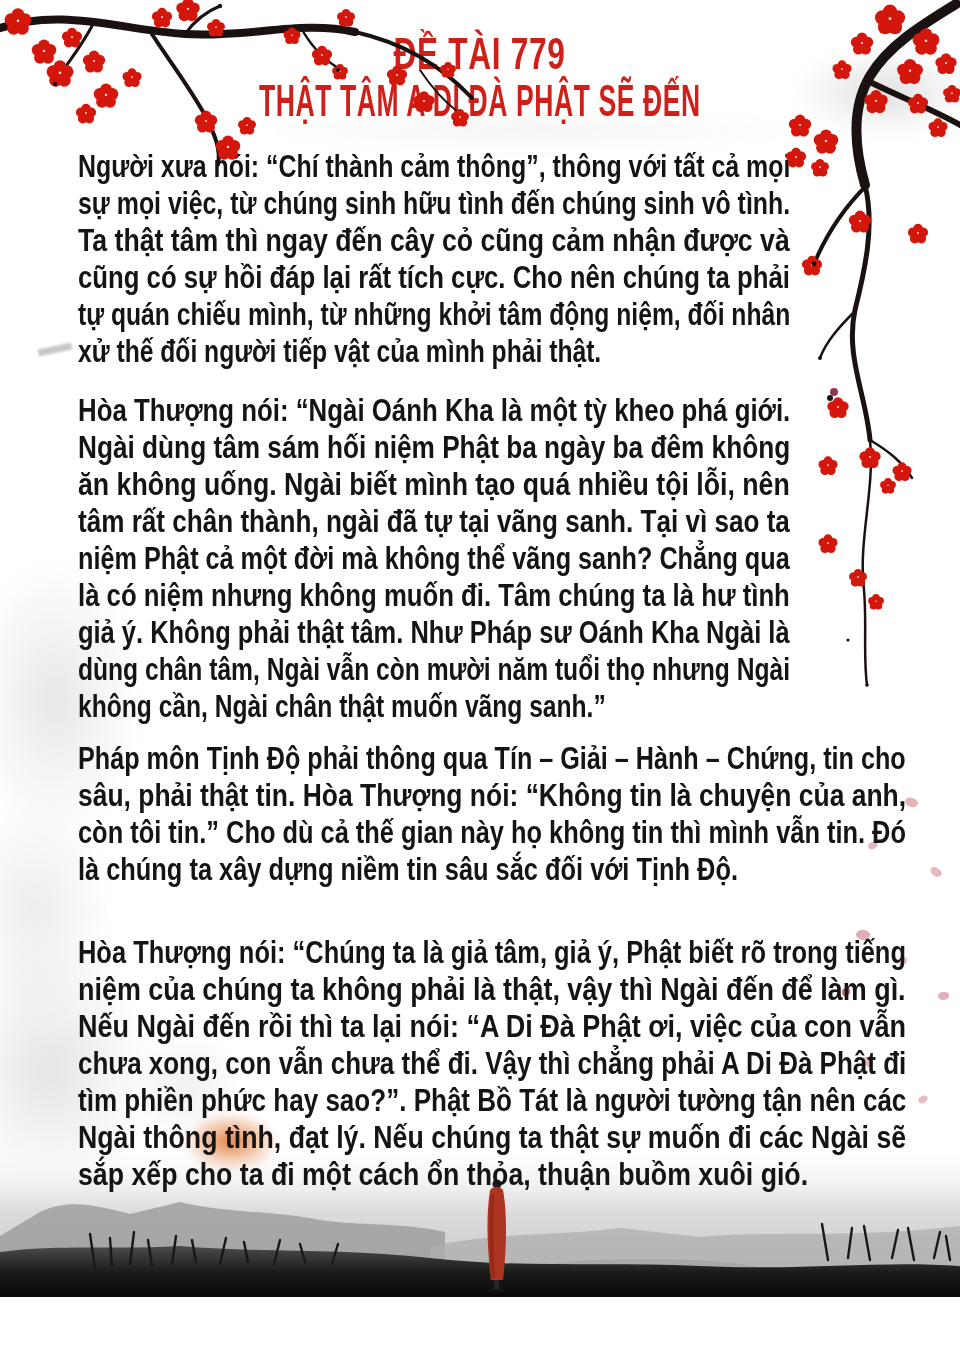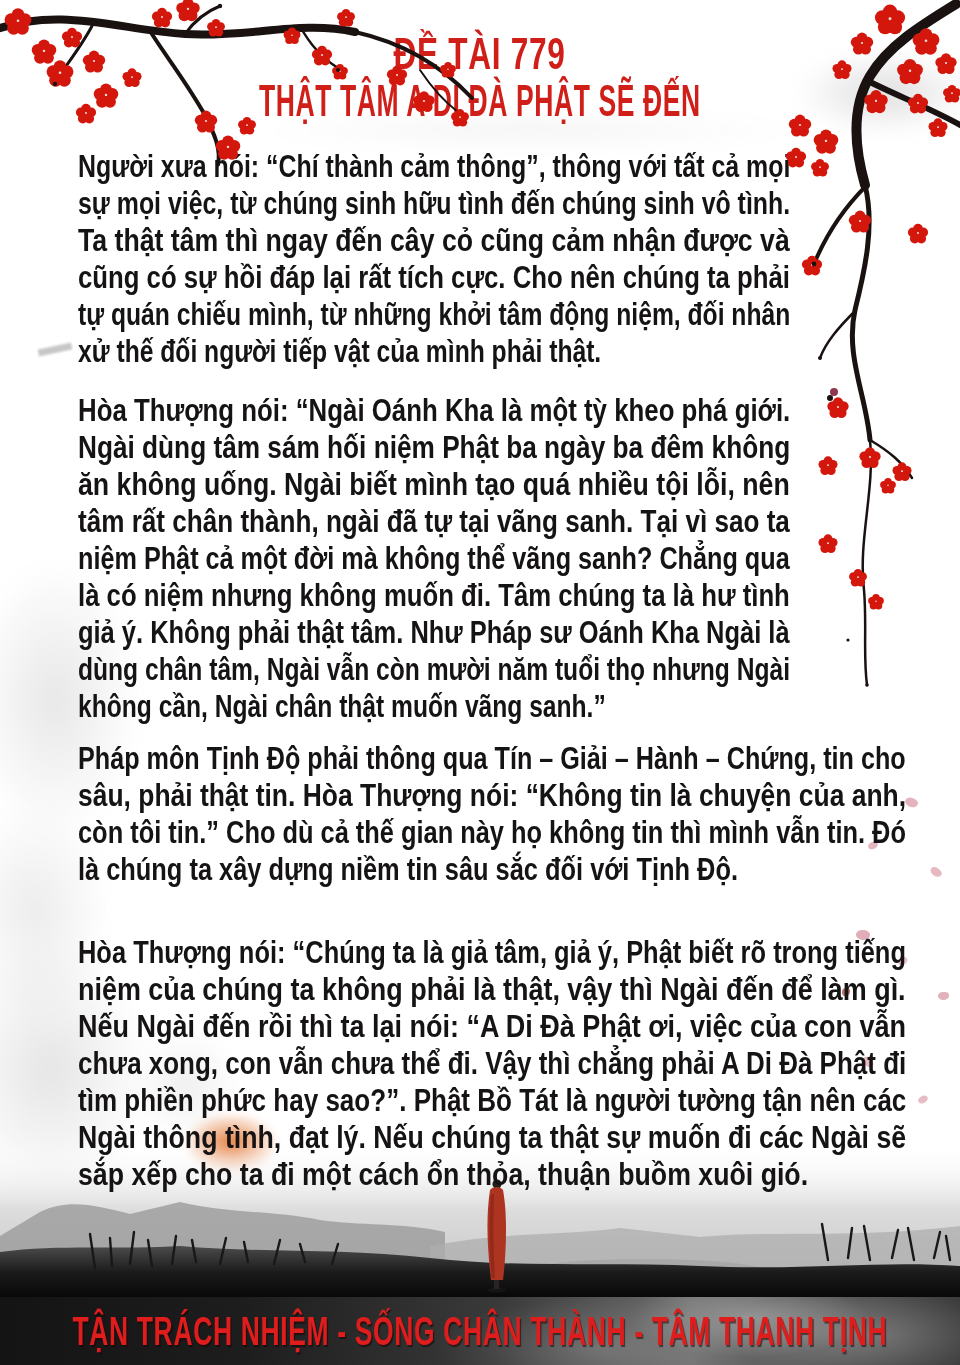--- a/index.html
+++ b/index.html
@@ -281,17 +281,14 @@
       <g>
         <ellipse cx="497" cy="150" rx="9" ry="2.4" fill="#1b1b1b" opacity="0.6"></ellipse>
         <circle cx="497" cy="44" r="4.6" fill="#241d1f"></circle>
         <path d="M490,50 C486,76 487,106 491,140 L503,140 C507,106 507,72 503,50 C500,46 493,46 490,50 Z" fill="#ad3420"></path>
         <path d="M491,54 C489,80 489,108 492,138 L495,138 C493,108 493,78 494,54 Z" fill="#8c2718" opacity="0.8"></path>
         <rect x="494" y="140" width="5" height="9" fill="#2a2326"></rect>
       </g>
     </svg>
   </div>
 
-  <div class="footer-bar">
-    <div class="footer-text fit-line fit-center" style="transform: scaleX(0.6458);">TẬN TRÁCH NHIỆM - SỐNG CHÂN THÀNH - TÂM THANH TỊNH</div>
-  </div>
 
 </div>
 
 </body></html>

